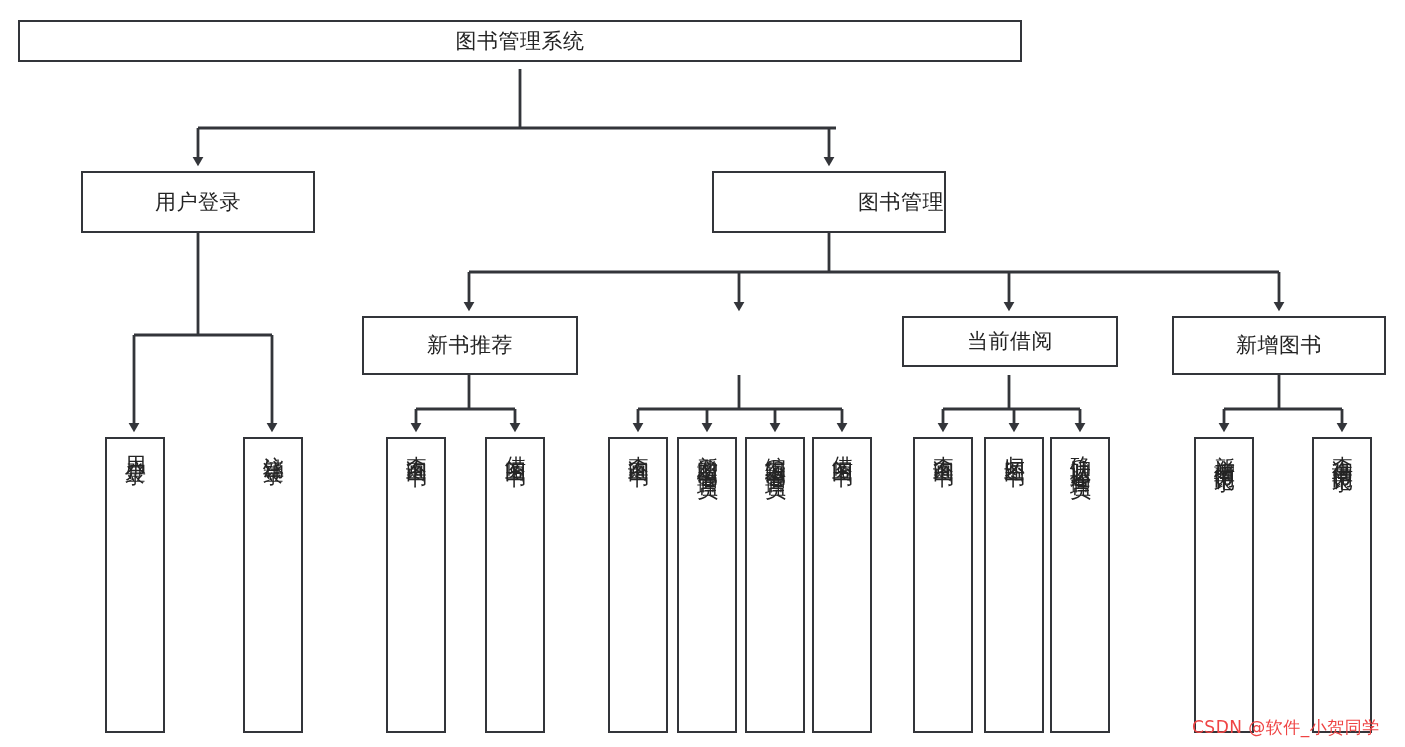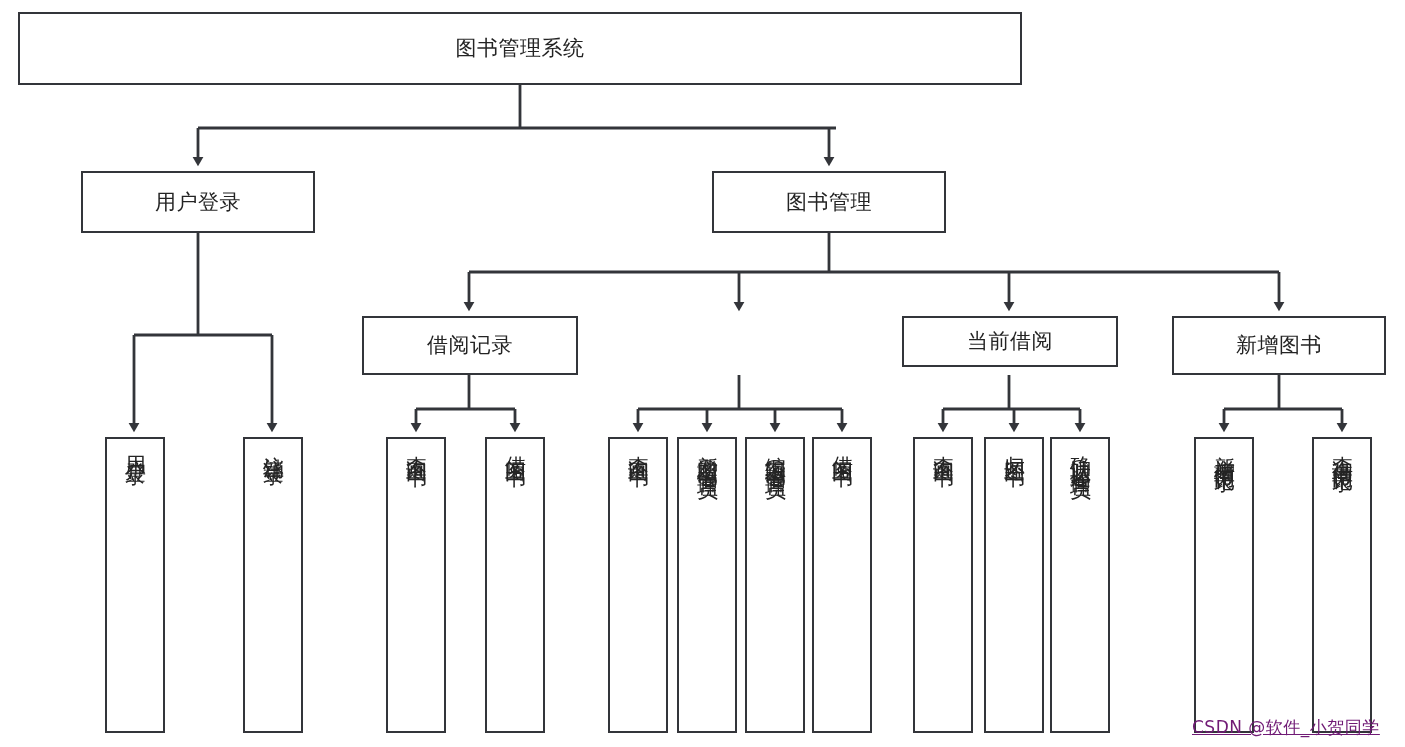--- a/index.html
+++ b/index.html
@@ -52,25 +52,24 @@
     text-orientation: upright;
     font-size: 21px;
     letter-spacing: 3.5px;
     line-height: 1;
     white-space: nowrap;
     display: block;
   }
   .watermark {
     position: absolute;
     font-size: 17px;
-    color: #701a75;
+    color: #ef4444;
     white-space: nowrap;
     letter-spacing: 0.5px;
     pointer-events: none;
-    text-decoration: underline;
   }
 </style>
 </head>
 <body>
 
 <div id="canvas">
 
   <svg class="connectors" viewBox="0 0 1405 747" xmlns="http://www.w3.org/2000/svg">
     <defs>
       <marker id="arrow" markerWidth="10" markerHeight="12" refX="1.2" refY="6" orient="auto" markerUnits="userSpaceOnUse">
@@ -114,33 +113,33 @@
       <path d="M1014,409 L1014,424" marker-end="url(#arrow)"></path>
       <path d="M1080,409 L1080,424" marker-end="url(#arrow)"></path>
 
       <path d="M1279,375 L1279,409"></path>
       <path d="M1224,409 L1342,409"></path>
       <path d="M1224,409 L1224,424" marker-end="url(#arrow)"></path>
       <path d="M1342,409 L1342,424" marker-end="url(#arrow)"></path>
     </g>
   </svg>
 
-  <div class="node" style="left:18px; top:12px; width:1004px; height:73px;text-align:center;">
+  <div class="node" style="left:18px; top:20px; width:1004px; height:42px;text-align:center;">
     <span class="node-label">图书管理系统</span>
   </div>
 
   <div class="node" style="left:81px; top:171px; width:234px; height:62px;">
     <span class="node-label">用户登录</span>
   </div>
-  <div class="node" style="left:712px; top:171px; width:234px; height:62px;">
+  <div class="node" style="left:712px; top:171px; width:234px; height:62px;justify-content:flex-end;">
     <span class="node-label">图书管理</span>
   </div>
 
   <div class="node" style="left:362px; top:316px; width:216px; height:59px;">
-    <span class="node-label">借阅记录</span>
+    <span class="node-label">新书推荐</span>
   </div>
   <div class="node" style="left:902px; top:316px; width:216px; height:51px;">
     <span class="node-label">当前借阅</span>
   </div>
   <div class="node" style="left:1172px; top:316px; width:214px; height:59px;">
     <span class="node-label">新增图书</span>
   </div>
 
   <div class="node leaf" style="left:105px; top:437px; width:60px; height:296px;">
     <span class="node-label">用户登录</span>

